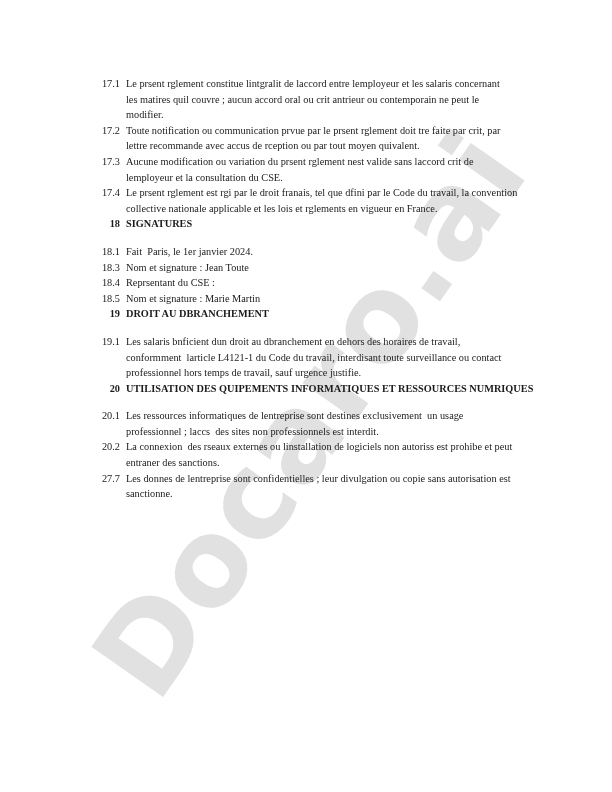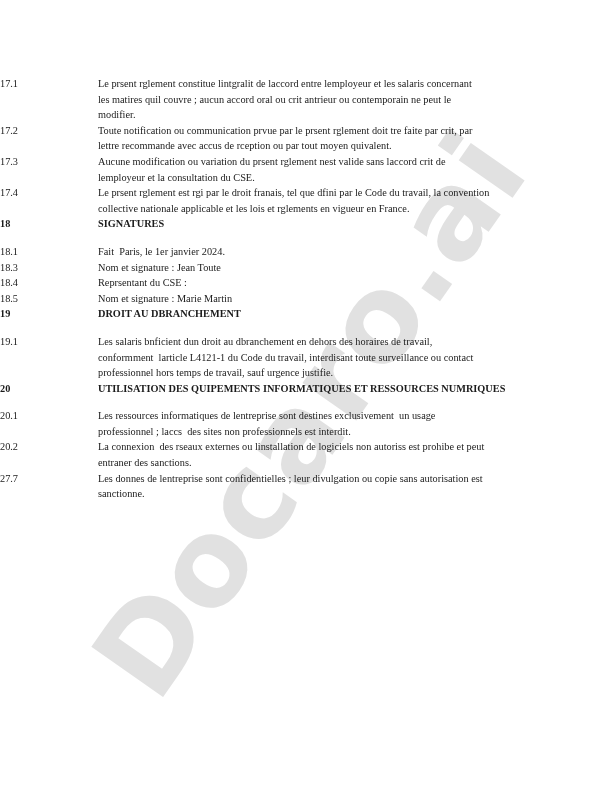--- a/index.html
+++ b/index.html
@@ -34,21 +34,23 @@
     padding-top: 76px;
   }
   .row { display: flex; align-items: flex-start; }
   .row + .row { }
   .row.heading { font-weight: bold; }
   .row + .row.heading { }
   .row.heading + .row { margin-top: 12px; }
   .num {
     flex: 0 0 92px;
     width: 92px;
+    text-align: right;
     white-space: pre;
+    padding-left: 28px;
   }
   .text {
     margin-left: 6px;
     white-space: pre;
   }
 </style>
 </head>
 <body>
 
 <div class="page">

